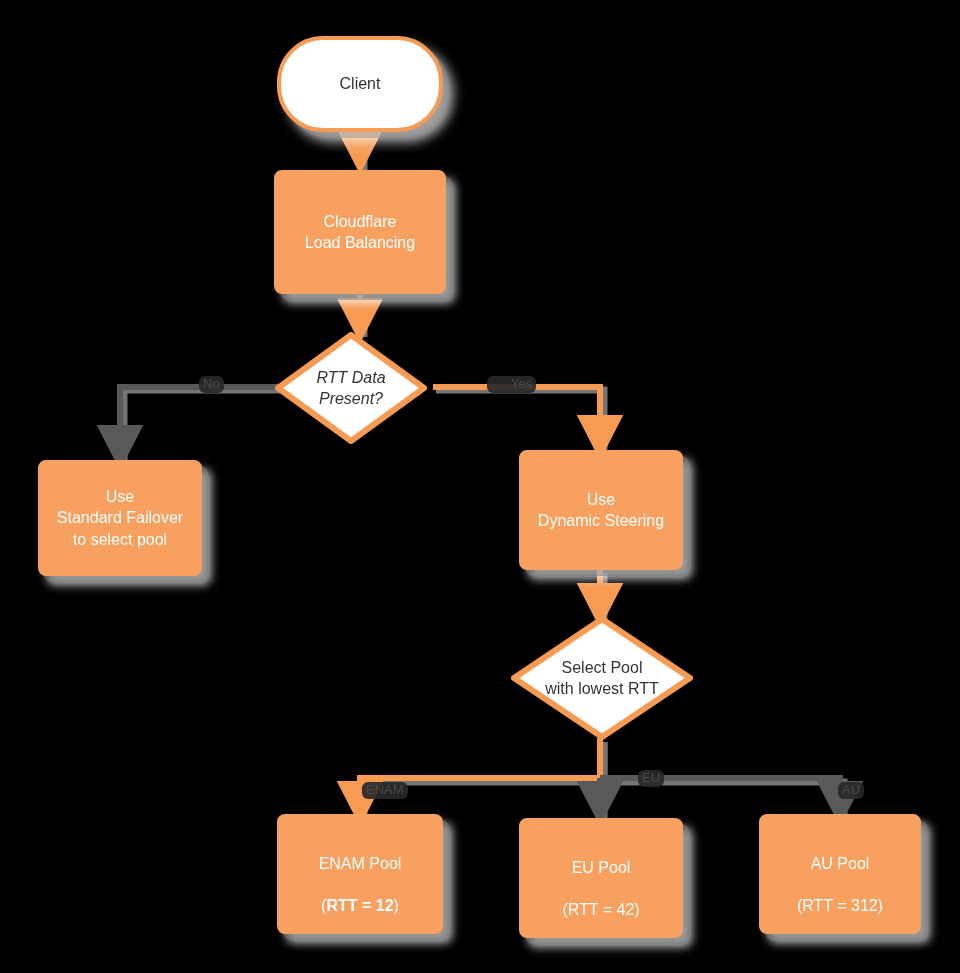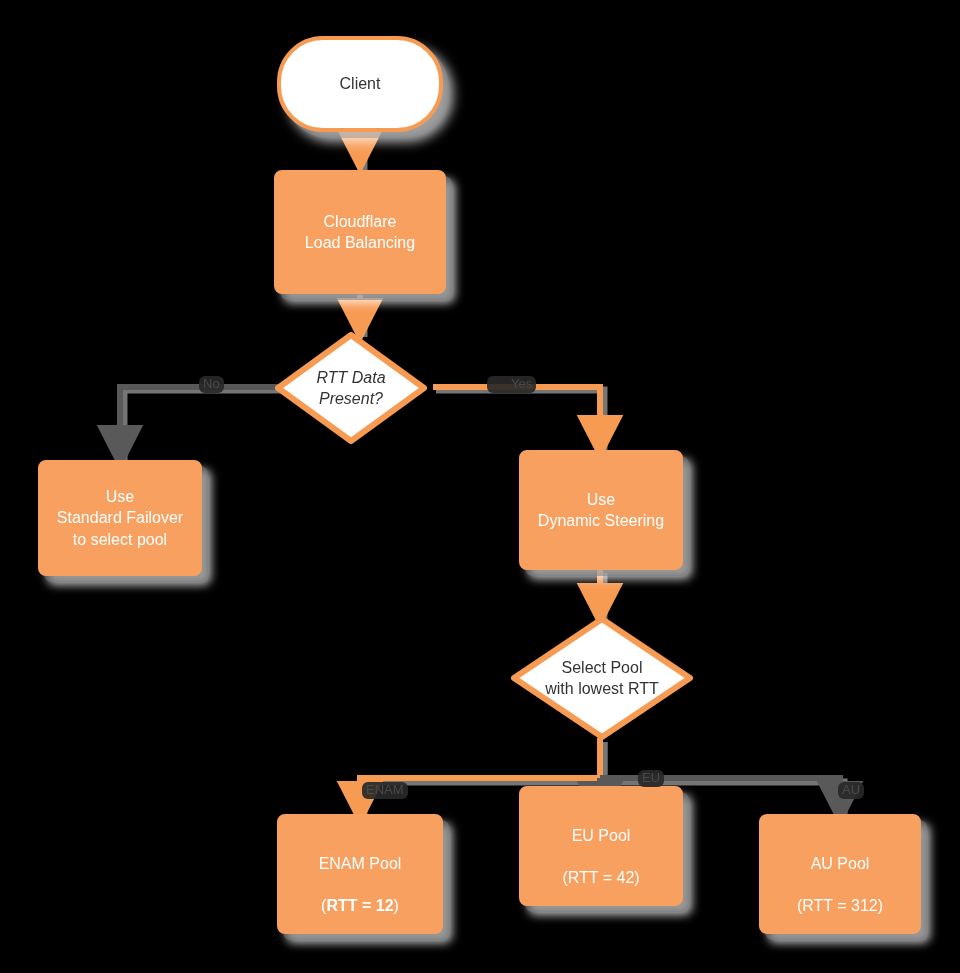--- a/index.html
+++ b/index.html
@@ -146,21 +146,21 @@
 with lowest RTT</span>
   </div>
 
   <div class="node fill" style="left:277px;top:814px;width:166px;height:120px;">
     <span class="lbl">
       <span>ENAM Pool</span><br>
       <span>(<span class="bold">RTT = 12</span>)</span>
     </span>
   </div>
 
-  <div class="node fill" style="left:519px;top:786px;width:164px;height:120px;">
+  <div class="node fill" style="left:519px;top:818px;width:164px;height:120px;">
     <span class="lbl">
       <span>EU Pool</span><br>
       <span>(RTT = 42)</span>
     </span>
   </div>
 
   <div class="node fill" style="left:759px;top:814px;width:162px;height:120px;">
     <span class="lbl">
       <span>AU Pool</span><br>
       <span>(RTT = 312)</span>

